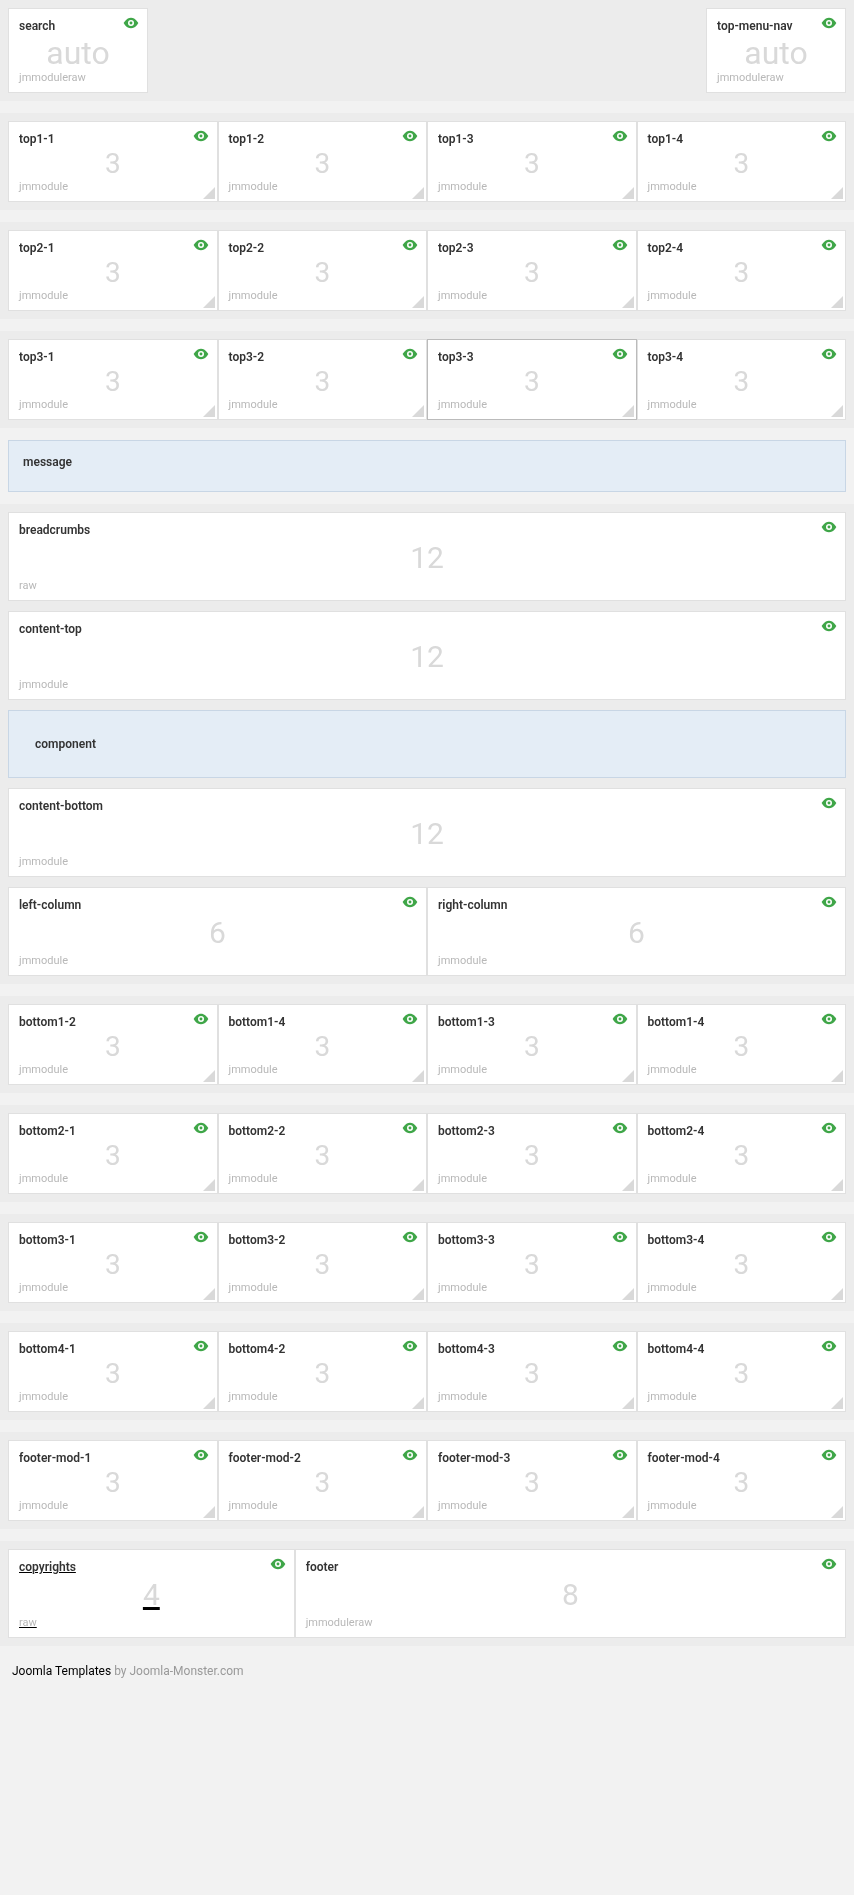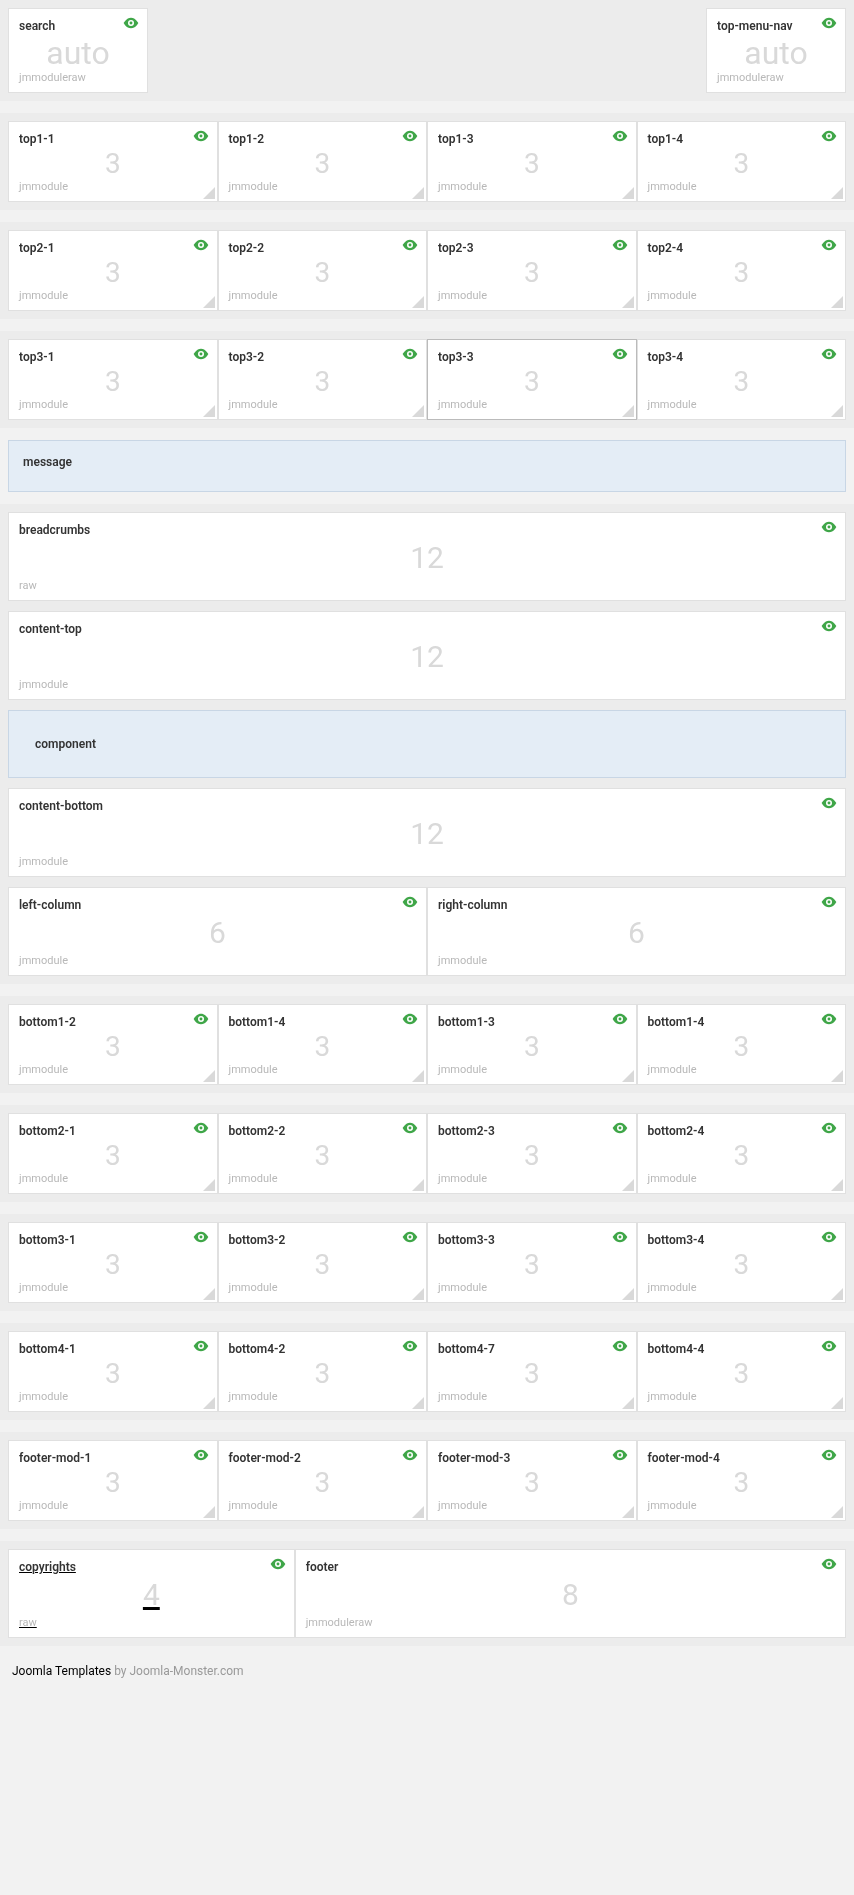--- a/index.html
+++ b/index.html
@@ -462,21 +462,21 @@
             <svg width="16" height="12" viewBox="0 0 24 16">
               <path d="M12 0C5 0 1 8 1 8s4 8 11 8 11-8 11-8S19 0 12 0zm0 12.5A4.5 4.5 0 1 1 12 3.5a4.5 4.5 0 0 1 0 9z" fill="#3fa648"></path>
               <circle cx="12" cy="8" r="2.2" fill="#3fa648"></circle>
             </svg>
           </span>
           <div class="big">3</div>
           <div class="chrome">jmmodule</div>
           <div class="tri"></div>
         </div>
         <div class="box" style="">
-          <div class="title">bottom4-7</div>
+          <div class="title">bottom4-3</div>
           <span class="eye">
             <svg width="16" height="12" viewBox="0 0 24 16">
               <path d="M12 0C5 0 1 8 1 8s4 8 11 8 11-8 11-8S19 0 12 0zm0 12.5A4.5 4.5 0 1 1 12 3.5a4.5 4.5 0 0 1 0 9z" fill="#3fa648"></path>
               <circle cx="12" cy="8" r="2.2" fill="#3fa648"></circle>
             </svg>
           </span>
           <div class="big">3</div>
           <div class="chrome">jmmodule</div>
           <div class="tri"></div>
         </div>

